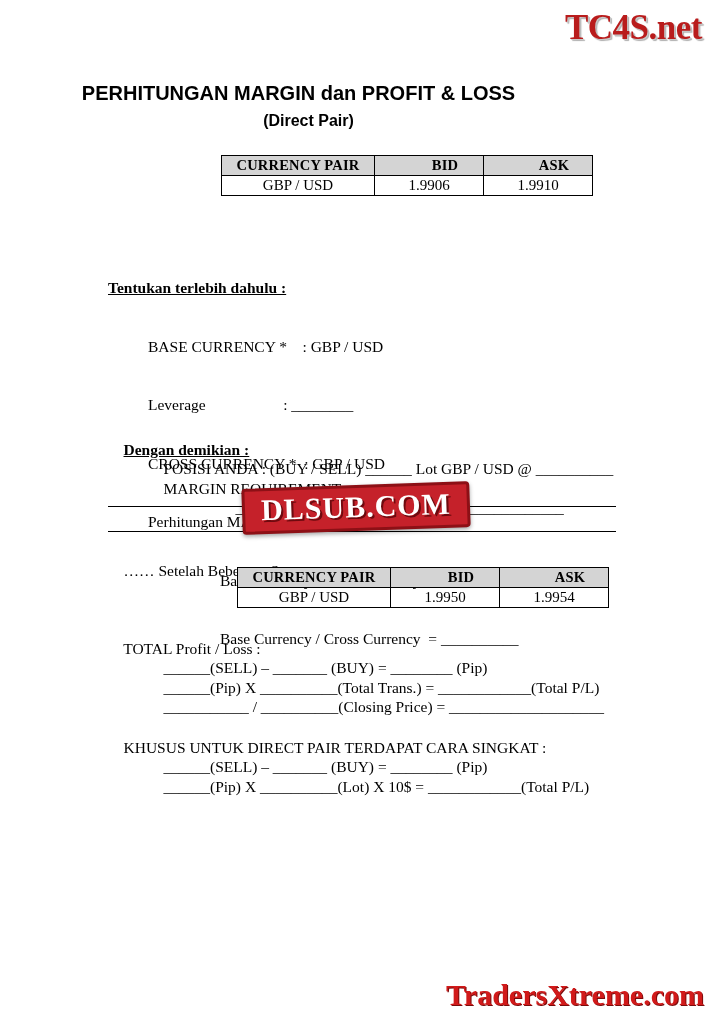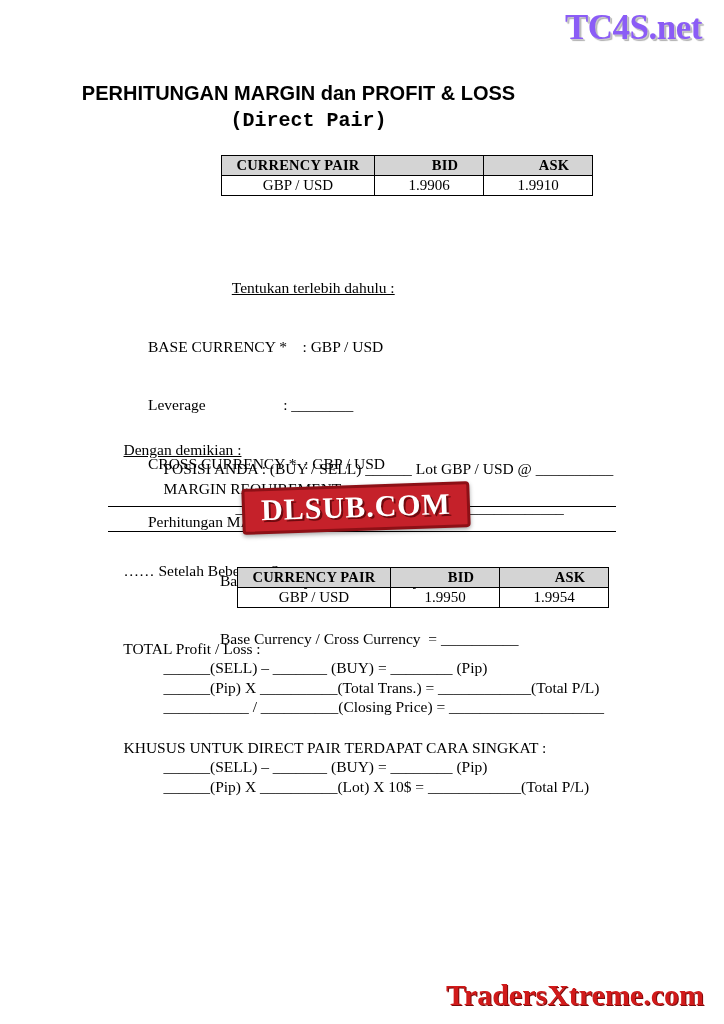--- a/index.html
+++ b/index.html
@@ -23,21 +23,21 @@
 
   
   .wm-top {
     position: absolute;
     top: 8px;
     right: 22px;
     font-family: "Liberation Serif", serif;
     font-weight: bold;
     font-size: 35px;
     letter-spacing: -0.5px;
-    color: #8b5cf6;
+    color: #b91c1c;
     text-shadow: 1px 1px 0 #c9c9c9, 2px 2px 1px #b0b0b0;
   }
   .wm-bottom {
     position: absolute;
     bottom: 12px;
     right: 20px;
     font-family: "Liberation Serif", serif;
     font-weight: bold;
     font-size: 30px;
     color: #d11a1a;
@@ -77,22 +77,22 @@
     left: 0;
     width: 597px;
     text-align: center;
     font-size: 20px;
     font-weight: bold;
     font-family: "Liberation Sans", sans-serif;
     line-height: 27px;
   }
   .title .line2 {
     display: block;
-    font-family: Liberation Mono, monospace;
-    font-size: 20px;
+    font-family: Liberation Sans, sans-serif;
+    font-size: 16px;
     margin-left: 20px;
   }
 
   
   table.quote {
     border-collapse: collapse;
     font-size: 15px;
   }
   table.quote th,
   table.quote td {
@@ -126,22 +126,21 @@
 
   
   .txt {
     position: absolute;
     font-size: 15.5px;
     line-height: 19.5px;
     white-space: pre;
   }
   .u {
     text-decoration: underline;
-    font-weight: normal;
-    text-align: center;
+    font-weight: bold;
   }
   .sec1 { top: 239px; left: 108px; }
   .sec1 .row { display: block; }
   .indent1 { padding-left: 40px; }
   .indent2 { padding-left: 112px; }
 
   .sec2 { top: 420px; left: 108px; }
   .sec3 { top: 541px; left: 108px; }
   .sec4 { top: 619px; left: 108px; }
   .sec5 { top: 718px; left: 108px; }

